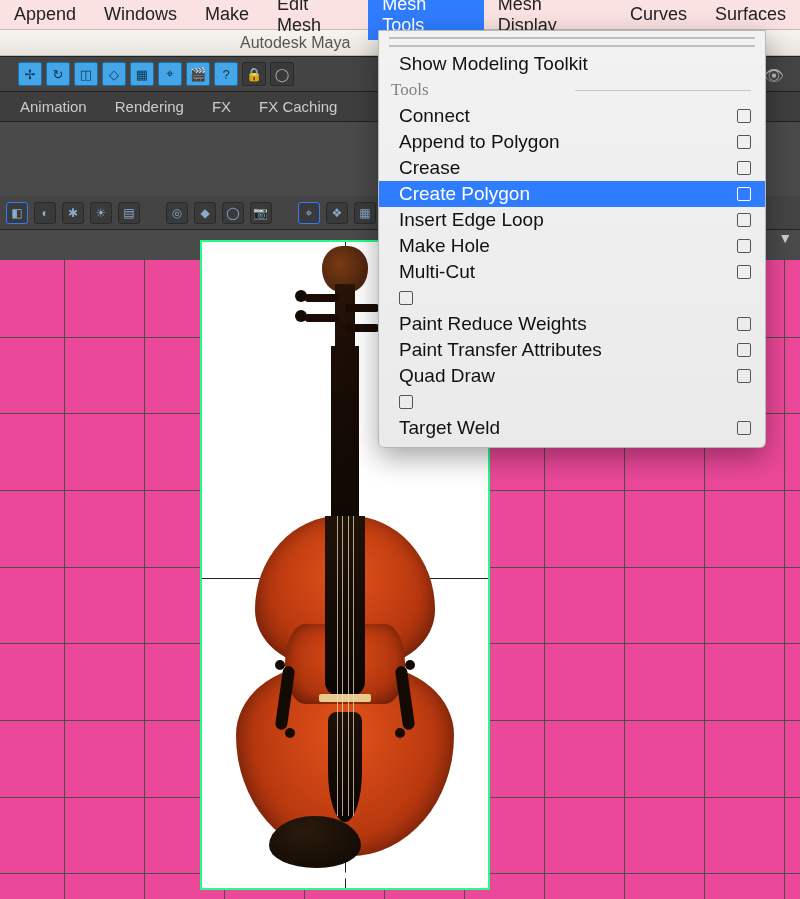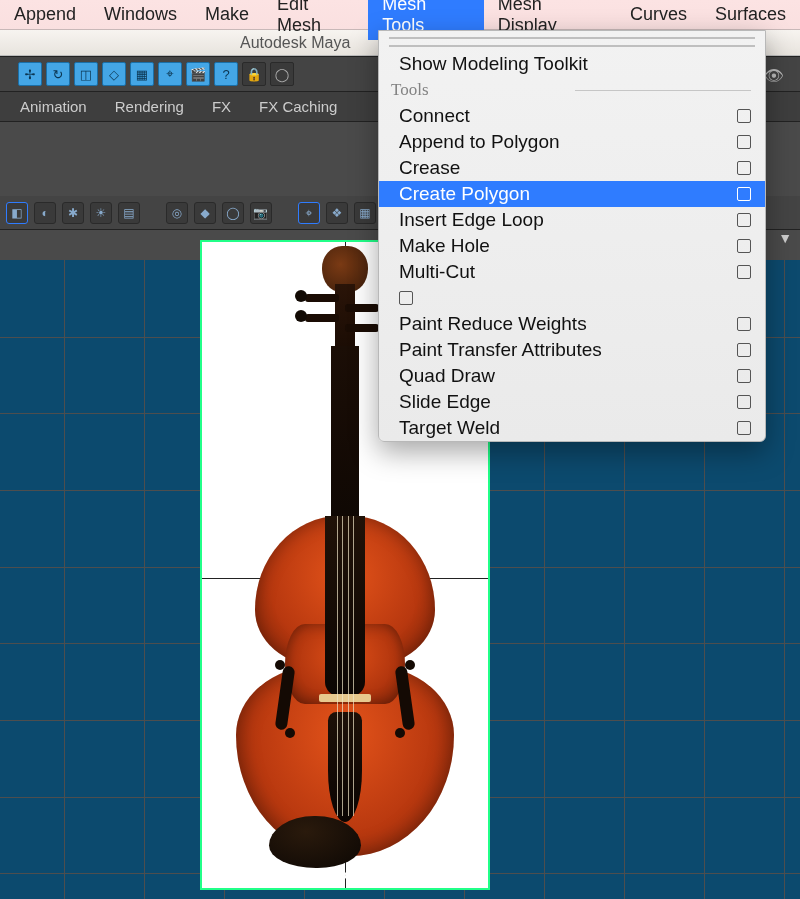--- a/index.html
+++ b/index.html
@@ -21,21 +21,21 @@
   .sep { width: 8px; }
 
   .tabrow { height: 30px; background: #3e3e3e; display: flex; align-items: center; gap: 28px; padding-left: 20px; font-size: 15px; color: #ccc; border-bottom: 1px solid #222; }
   .tabrow .tab { cursor: default; }
 
   .viewtools { height: 34px; background: #444; display: flex; align-items: center; gap: 6px; padding-left: 6px; border-bottom: 1px solid #222; margin-top: 74px; }
   .vt { width: 22px; height: 22px; border-radius: 3px; background: #3a3a3a; border: 1px solid #2a2a2a; color: #8ac; display:flex; align-items:center; justify-content:center; font-size:12px; }
   .vt.sel { border-color: #2f7cff; }
 
   
-  .viewport { position: absolute; left: 0; right: 0; top: 260px; bottom: 0; background: #0c4a6e; }
+  .viewport { position: absolute; left: 0; right: 0; top: 260px; bottom: 0; background: #ec4899; }
   .grid { position: absolute; inset: 0; }
   .gridline { position: absolute; background: #4e4e4e; }
   .gridline.h { left:0; right:0; height:1px; }
   .gridline.v { top:0; bottom:0; width:1px; }
 
   .imgplane { position: absolute; left: 200px; top: -20px; width: 290px; height: 650px; background: #fff; border: 2px solid #21ff88; }
   .crossv { position:absolute; left:50%; top:0; bottom:0; width:1px; background:#222; }
   .crossh { position:absolute; top:52%; left:0; right:0; height:1px; background:#222; }
   .viewlabel { position:absolute; bottom:6px; left:50%; transform:translateX(-50%); color:#fff; font-size:12px; font-weight:bold; }
 
@@ -64,21 +64,21 @@
   .fhole.left { left:44px; transform: rotate(8deg);} 
   .fhole.right { right:44px; transform: rotate(-8deg);} 
   .fdot { position:absolute; width:10px; height:10px; background:#140a04; border-radius:50%; }
   .fdot.tl{top:144px; left:40px;} .fdot.bl{top:212px; left:50px;}
   .fdot.tr{top:144px; right:40px;} .fdot.br{top:212px; right:50px;}
   .chinrest { position:absolute; top:300px; left:34px; width:92px; height:52px; background: radial-gradient(ellipse at 40% 30%, #2a1a0c, #0c0704); border-radius: 50% 50% 48% 52% / 58% 58% 44% 44%; }
   .string { position:absolute; top:0; width:1px; height:300px; background: rgba(240,230,200,.7); left:50%; }
   .string.s1{ transform: translateX(-8px);} .string.s2{ transform: translateX(-3px);} .string.s3{ transform: translateX(3px);} .string.s4{ transform: translateX(8px);}
 
   
-  .menu-panel { position: absolute; left: 378px; top: 30px; width: 388px; background: linear-gradient(#f2f2f2,#eaeaea); border: 1px solid #b8b8b8; border-radius: 0 0 6px 6px; box-shadow: 0 10px 28px rgba(0,0,0,.35); }
+  .menu-panel { position: absolute; left: 378px; top: 30px; width: 388px; background: linear-gradient(#f2f2f2,#eaeaea); border: 1px solid #b8b8b8; border-radius: 0 0 6px 6px; box-shadow: 0 10px 28px rgba(0,0,0,.35); padding-bottom: 6px; }
   .menu-panel .handle { height: 10px; margin: 6px 10px 4px; border-top: 2px solid #bfbfbf; border-bottom: 2px solid #bfbfbf; }
   .mrow { display:flex; align-items:center; padding: 2px 14px 2px 20px; font-size: 19px; color:#111; height: 26px; }
   .mrow .lbl { flex: 1; }
   .mrow.header { color:#838383; font-size: 17px; pointer-events:none; }
   .mrow.header .lbl { margin-left:-8px;font-family:Liberation Serif, serif; }
   .mrow.header::after { content:""; flex:1; height:1px; background:#c6c6c6; margin-left:8px; }
   .mrow.sel { background:#2f7cff; color:#fff; }
   .opt-box { width:14px; height:14px; border:1px solid #555; border-radius:2px; }
   .mrow.sel .opt-box { border-color:#fff; }
   .arrow-right { width:0; height:0; border-top:6px solid transparent; border-bottom:6px solid transparent; border-left:9px solid #222; }
@@ -301,21 +301,20 @@
       </div>
       <div class="mrow">
         <span class="lbl">Paint Transfer Attributes</span>
         <span class="opt-box"></span>
       </div>
       <div class="mrow">
         <span class="lbl">Quad Draw</span>
         <span class="opt-box"></span>
       </div>
       <div class="mrow">
-        <span class="lbl">Slide Edge</span>
         <span class="opt-box"></span>
       </div>
       <div class="mrow">
         <span class="lbl">Target Weld</span>
         <span class="opt-box"></span>
       </div>
     </div>
 </div>
 
 </body></html>

